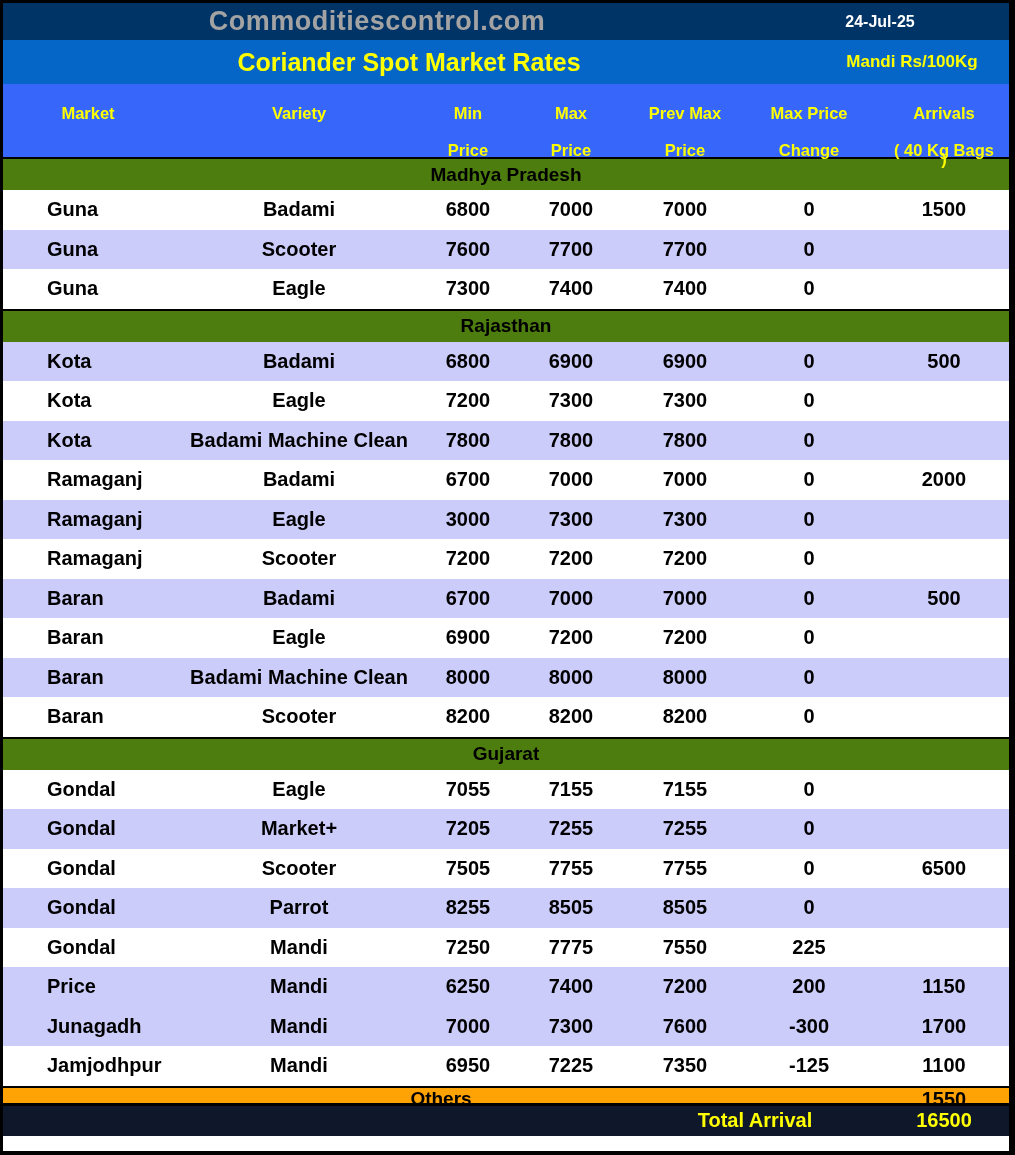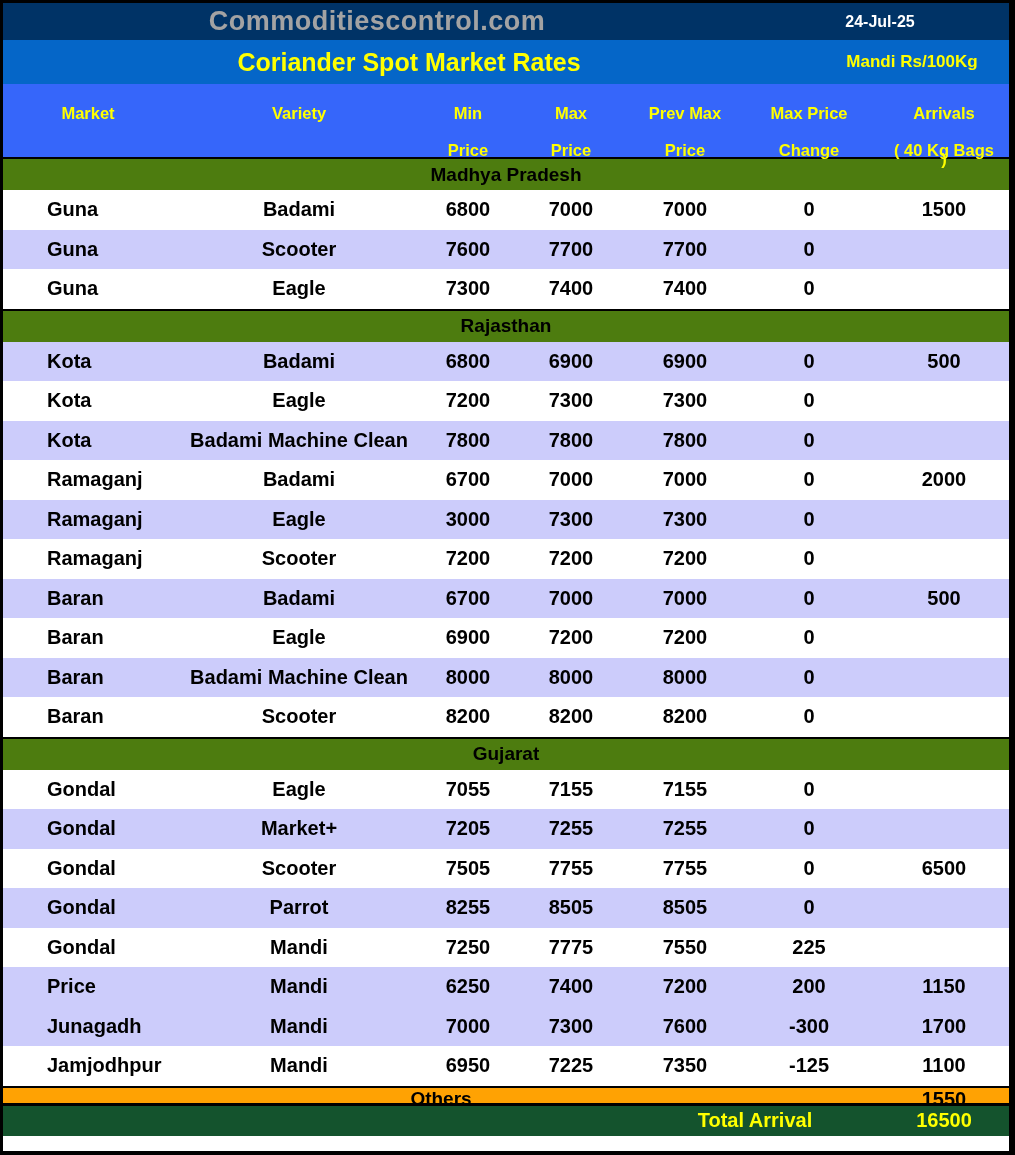--- a/index.html
+++ b/index.html
@@ -125,21 +125,21 @@
   }
   .others-row .arr {
     grid-column: 7 / 8;
     display: flex; align-items: center; justify-content: center;
     font-size: 20px;
   }
   
   .total-row {
     height: 33px;
     border-top: 3px solid #000;
-    background: #14532d;
+    background: #0f172a;
     color: #ffff00;
     font-size: 20px;
   }
   .total-row .label {
     grid-column: 5 / 7;
     display: flex; align-items: center; justify-content: center;
   }
   .total-row .value {
     grid-column: 7 / 8;
     display: flex; align-items: center; justify-content: center;

